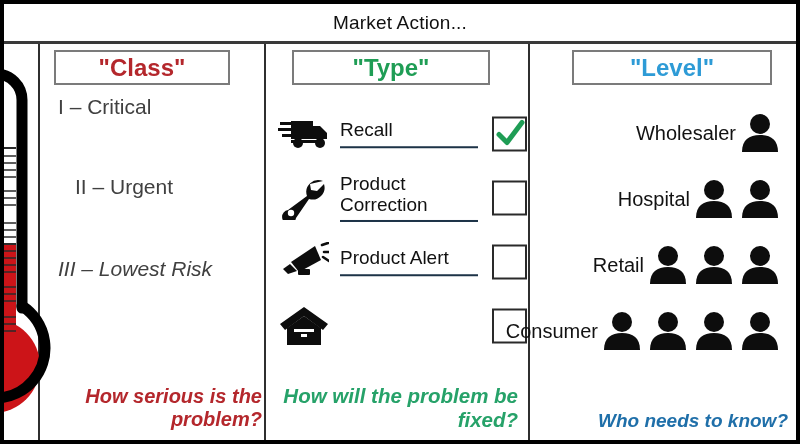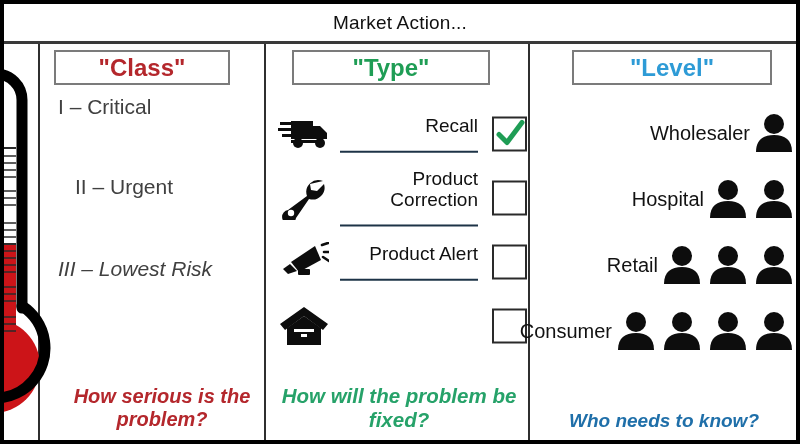--- a/index.html
+++ b/index.html
@@ -99,21 +99,21 @@
   .class-item.i0 { top: 0px; }
   .class-item.i1 { top: 80px; margin-left: 17px; }
   .class-item.i2 { top: 162px; font-style: italic; }
 
   
   .caption {
     position: absolute;
     bottom: 8px;
     font-style: italic;
     font-weight: bold;
-    text-align: center;
+    text-align: right;
     line-height: 1.18;
     font-size: 20px;
   }
   #cap-class { left: 22px;  width: 200px; color: #b4272c; }
   #cap-type  { left: 14px;  width: 238px; color: #26a269; font-size: 20.5px; }
   #cap-level { left: 10px;  width: 248px; color: #1f6fa9; font-size: 19px; }
 
   
   .type-rows {
     position: absolute;
@@ -135,23 +135,23 @@
     display: flex;
     align-items: center;
     justify-content: center;
   }
   .type-label-wrap {
     position: absolute;
     left: 74px;
     width: 138px;
     top: 50%;
     transform: translateY(-50%);
-    text-align: right;
+    text-align: left;
     border-bottom: 2.5px solid #1d3347;
-    padding-bottom: 14px;
+    padding-bottom: 5px;
   }
   .type-label {
     font-size: 19px;
     color: #111111;
     line-height: 1.08;
     display: block;
   }
   .type-check {
     position: absolute;
     right: 3px;
@@ -178,20 +178,21 @@
     left: 0;
     top: 56px;
     width: 266px;
   }
   .level-row {
     position: relative;
     height: 66px;
     display: flex;
     align-items: center;
     justify-content: flex-end;
+    padding-right: 14px;
     box-sizing: border-box;
   }
   .level-label {
     font-size: 20px;
     color: #121212;
     white-space: nowrap;
     margin-right: 2px;
   }
   .people {
     display: flex;

